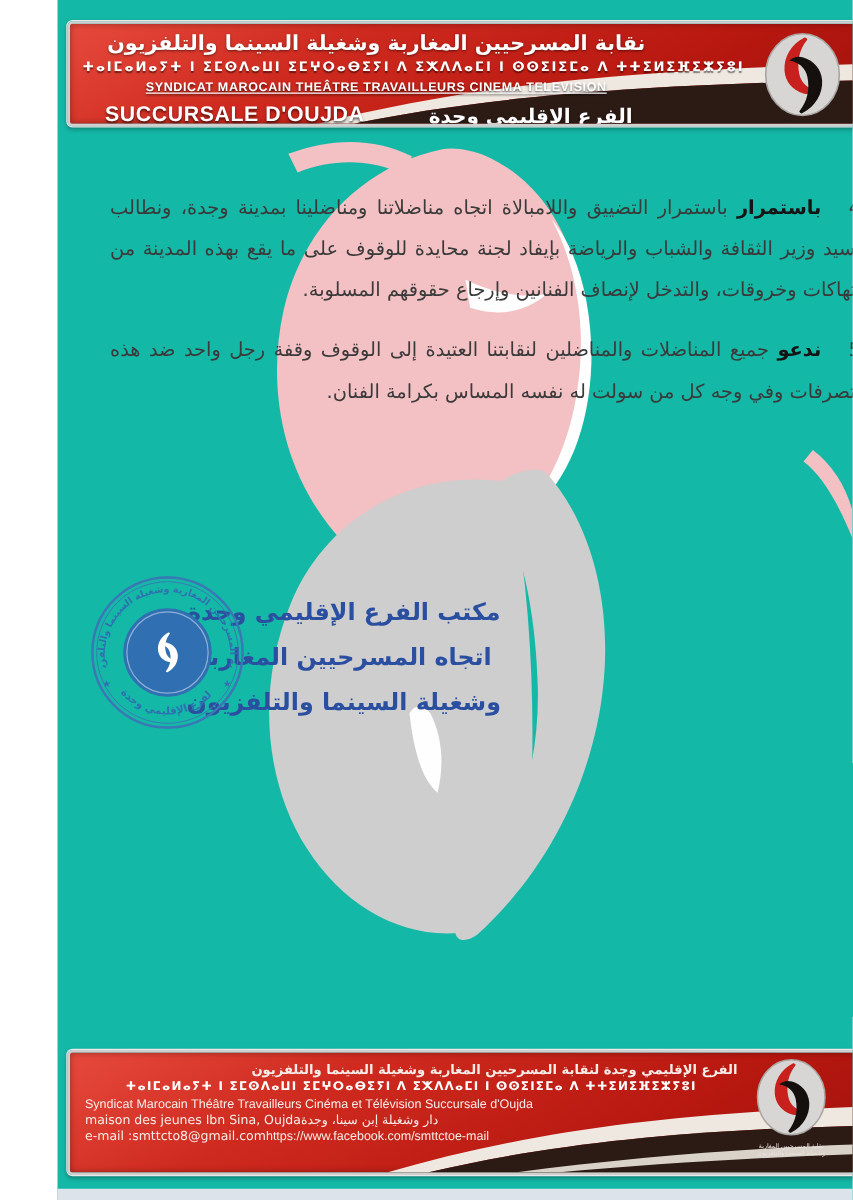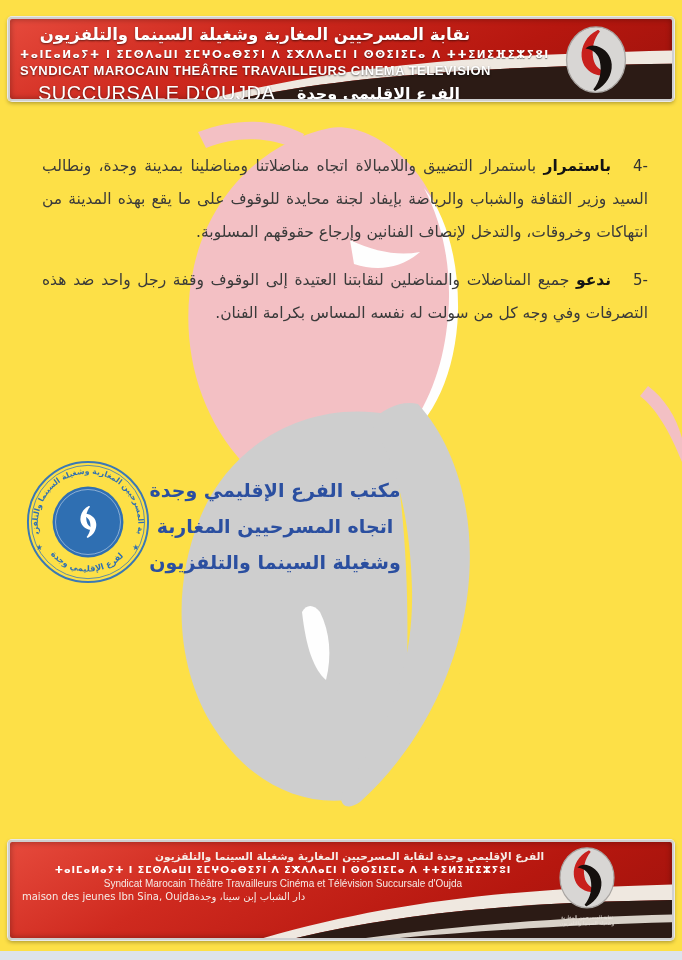--- a/index.html
+++ b/index.html
@@ -1,39 +1,39 @@
 <!DOCTYPE html>
 <html lang="ar"><head>
 <meta charset="utf-8">
 <style>
   * { margin:0; padding:0; box-sizing:border-box; }
   html,body { width:682px; height:960px; }
   body { font-family:"DejaVu Sans", sans-serif; background:#ffffff; position:relative; overflow:hidden; }
 
-  .page { position:absolute; inset:0; background:#fde047; }
+  .page { position:absolute; inset:0; background:#14b8a6;margin-left:46px; }
 
   
   .watermark { position:absolute; inset:0; z-index:0; }
 
   
   .band { position:absolute; left:8px; width:666px; z-index:4;
           background:linear-gradient(150deg,#e64a3c 0%,#cf2a1f 30%,#b6170f 70%,#9e120c 100%);
           border:2px solid #cfcfcf; border-radius:4px;
           box-shadow:0 0 0 1px #e9e9e9, 0 2px 4px rgba(0,0,0,.35), inset 0 0 6px rgba(0,0,0,.35);
           overflow:hidden; }
   .header { top:17px; height:84px; }
   .footer { top:840px; height:100px; }
   .band-bg { position:absolute; inset:0; width:100%; height:100%; }
 
   .hdr-text { position:absolute; top:4px; left:10px; width:470px; text-align:center; color:#fff; z-index:2; }
   .h-ar  { font-size:16.5px; font-weight:bold; line-height:23px; direction:rtl; text-shadow:0 1px 2px rgba(0,0,0,.5); }
   .h-tif { font-size:10.5px; font-weight:bold; letter-spacing:1.5px; line-height:16px; white-space:nowrap; text-shadow:0 1px 1px rgba(0,0,0,.5); }
-  .h-fr  { font-family:"Liberation Sans", sans-serif; font-size:13px; font-weight:bold; letter-spacing:.5px; line-height:18px; white-space:nowrap; text-shadow:0 1px 2px rgba(0,0,0,.6); }
+  .h-fr  { font-family:"Liberation Sans", sans-serif; font-size:10px; font-weight:bold; letter-spacing:.5px; line-height:18px; white-space:nowrap; text-shadow:0 1px 2px rgba(0,0,0,.6);text-decoration:underline; }
   .h-branch { display:flex; justify-content:space-between; padding:0 30px 0 18px; margin-top:2px; align-items:center; }
-  .h-br-fr { font-family:"Liberation Sans", sans-serif; font-size:20px; font-weight:normal; letter-spacing:.5px; text-shadow:0 1px 2px rgba(0,0,0,.6); }
+  .h-br-fr { font-family:"Liberation Sans", sans-serif; font-size:17px; font-weight:bold; letter-spacing:.5px; text-shadow:0 1px 2px rgba(0,0,0,.6); }
   .h-br-ar { font-size:16px; font-weight:bold; direction:rtl; text-shadow:0 1px 2px rgba(0,0,0,.6); }
 
   .logo { position:absolute; top:6px; z-index:3; text-align:center; }
   .logo-hdr { right:40px; }
   .logo-ftr { right:52px; top:4px; }
   .logo-cap { margin-top:-2px; }
   .logo-cap span { display:block; font-size:5px; line-height:6px; color:#e9e2dc; direction:rtl; white-space:nowrap; }
 
   
   .content { position:absolute; top:150px; left:42px; width:606px; z-index:2;
@@ -46,21 +46,21 @@
   
   .office { position:absolute; top:472px; right:265px; width:284px; z-index:2;
             direction:rtl; text-align:center; color:#2b4fa0; font-weight:bold;
             font-size:19px; line-height:36px; }
   .stamp { position:absolute; left:24px; top:458px; width:128px; height:128px; z-index:3; }
 
   
   .ftr-text { position:absolute; top:7px; left:12px; width:522px; z-index:2; color:#f6ece7; }
   .f-ar  { direction:rtl; text-align:right; font-size:10.5px; font-weight:bold; line-height:14px; white-space:nowrap; }
   .f-tif { font-size:9.5px; font-weight:bold; letter-spacing:1px; line-height:14px; text-align:center; white-space:nowrap; color:#ffffff; }
-  .f-fr  { font-family:"Liberation Sans", sans-serif; font-size:10px; line-height:13px; white-space:nowrap;text-align:center; }
+  .f-fr  { font-family:"Liberation Sans", sans-serif; font-size:10px; line-height:13px; white-space:nowrap; }
   .f-row { display:flex; justify-content:flex-start; font-size:10px; line-height:13px; }
   .f-row .ar { direction:rtl; }
   .f-fb { font-family:"Liberation Sans", sans-serif; }
 
   .bottom-strip { position:absolute; left:0; bottom:0; width:682px; height:9px;
                   background:#dde3eb; z-index:1; }
 </style>
 </head>
 <body>
 
@@ -143,21 +143,25 @@
       <path d="M255 86 C380 54 500 42 666 38 L666 52 C510 54 392 64 288 86 Z" fill="#efe8e0"></path>
       <path d="M288 86 C392 64 510 54 666 52 L666 86 Z" fill="#2c1b15"></path>
       <path d="M358 86 C470 73 572 67 666 65 L666 72 C576 74 478 79 392 86 Z" fill="#d9d2c9"></path>
     </svg>
     <div class="ftr-text">
       <div class="f-ar">الفرع الإقليمي وجدة لنقابة المسرحيين المغاربة وشغيلة السينما والتلفزيون</div>
       <div class="f-tif">ⵜⴰⵏⵎⴰⵍⴰⵢⵜ ⵏ ⵉⵎⵙⴷⴰⵡⵏ ⵉⵎⵖⵔⴰⴱⵉⵢⵏ ⴷ ⵉⵅⴷⴷⴰⵎⵏ ⵏ ⵙⵙⵉⵏⵉⵎⴰ ⴷ ⵜⵜⵉⵍⵉⴼⵉⵣⵢⵓⵏ</div>
       <div class="f-fr">Syndicat Marocain Théâtre Travailleurs Cinéma et Télévision Succursale d'Oujda</div>
       <div class="f-row">
         <span>maison des jeunes Ibn Sina, Oujda</span>
-        <span class="ar">دار الشباب إبن سينا، وجدة</span>
+        <span class="ar">دار وشغيلة إبن سينا، وجدة</span>
+      </div>
+      <div class="f-row">
+        <span>e-mail :smttcto8@gmail.com</span>
+        <span class="f-fb">https://www.facebook.com/smttctoe-mail</span>
       </div>
     </div>
     <div class="logo logo-ftr">
       <svg width="66" height="66" viewBox="0 0 100 110" aria-hidden="true">
         <ellipse cx="50" cy="53" rx="45" ry="50" fill="#d8d6d4" stroke="#a9a5a2" stroke-width="2"></ellipse>
         <path fill="#c8201d" d="M52 8 C36 16 27 32 28 48 C29 62 38 72 51 76 C58 78 64 76 68 72 C57 71 48 63 46 52 C43 37 46 22 56 10 C55 8 53 7 52 8 Z"></path>
         <path fill="#15100e" d="M50 100 C66 92 75 76 74 60 C73 46 64 36 51 32 C44 30 38 32 34 36 C45 37 54 45 56 56 C59 71 56 86 46 98 C47 100 49 101 50 100 Z"></path>
       </svg>
       <div class="logo-cap">
         <span>نقابة المسرحيين المغاربة</span>

